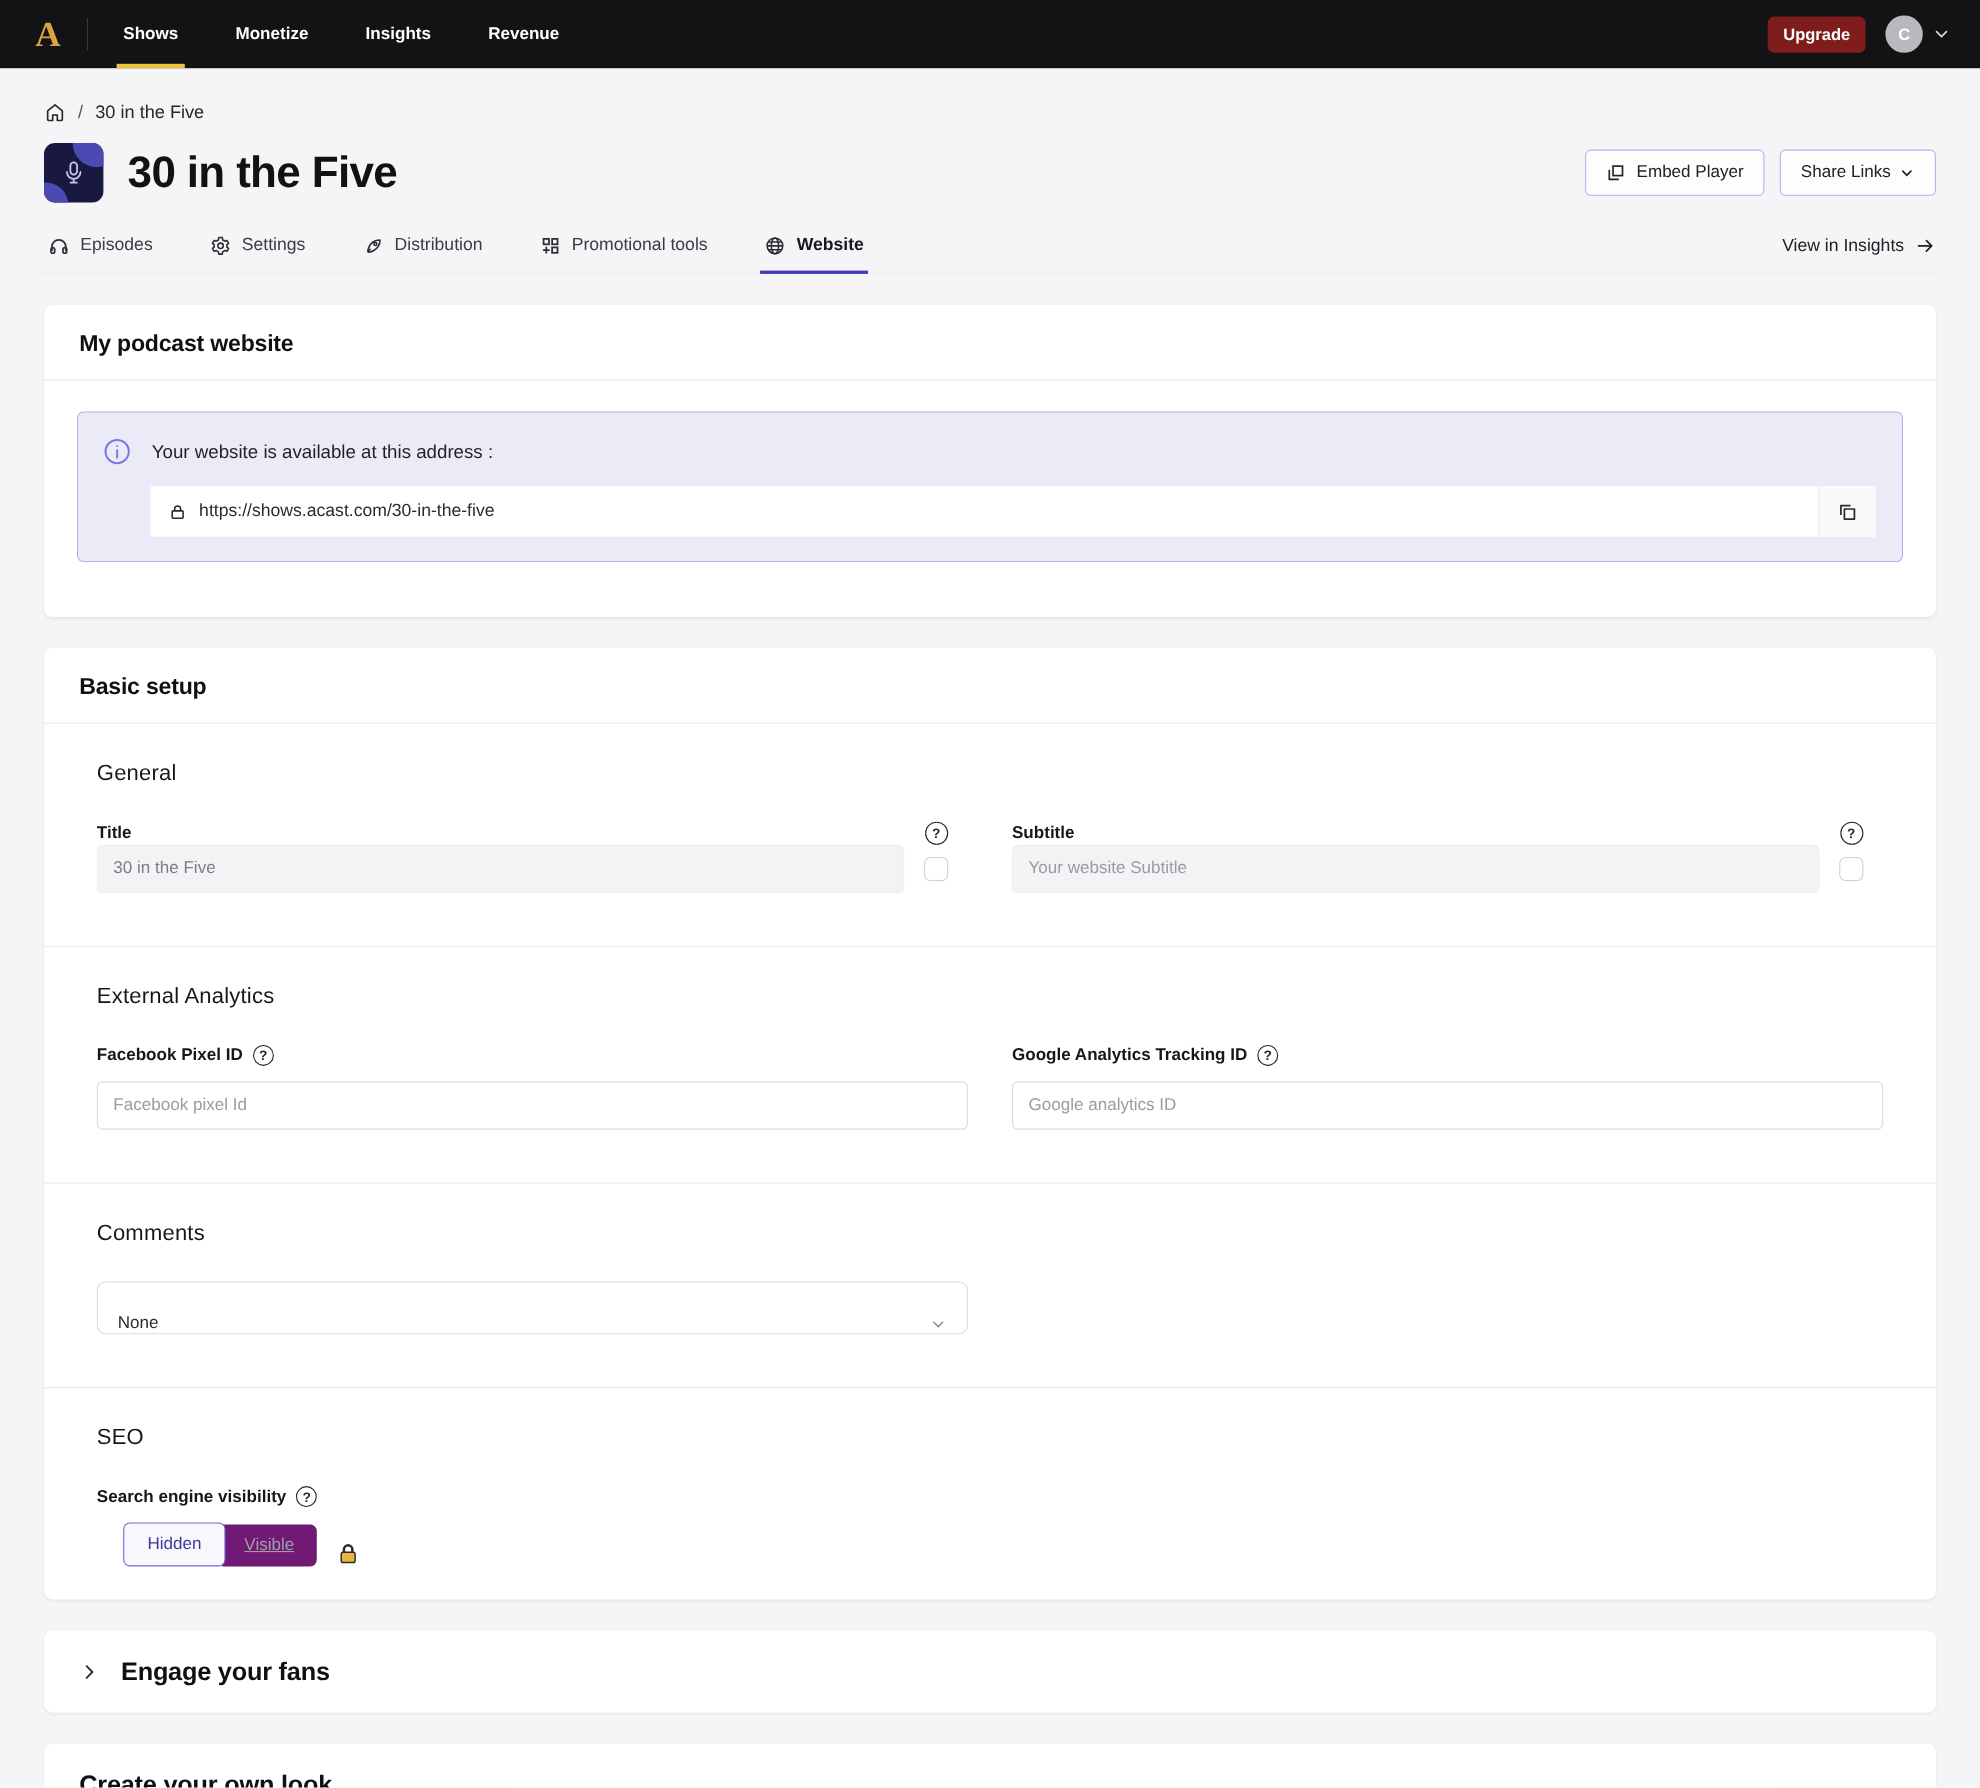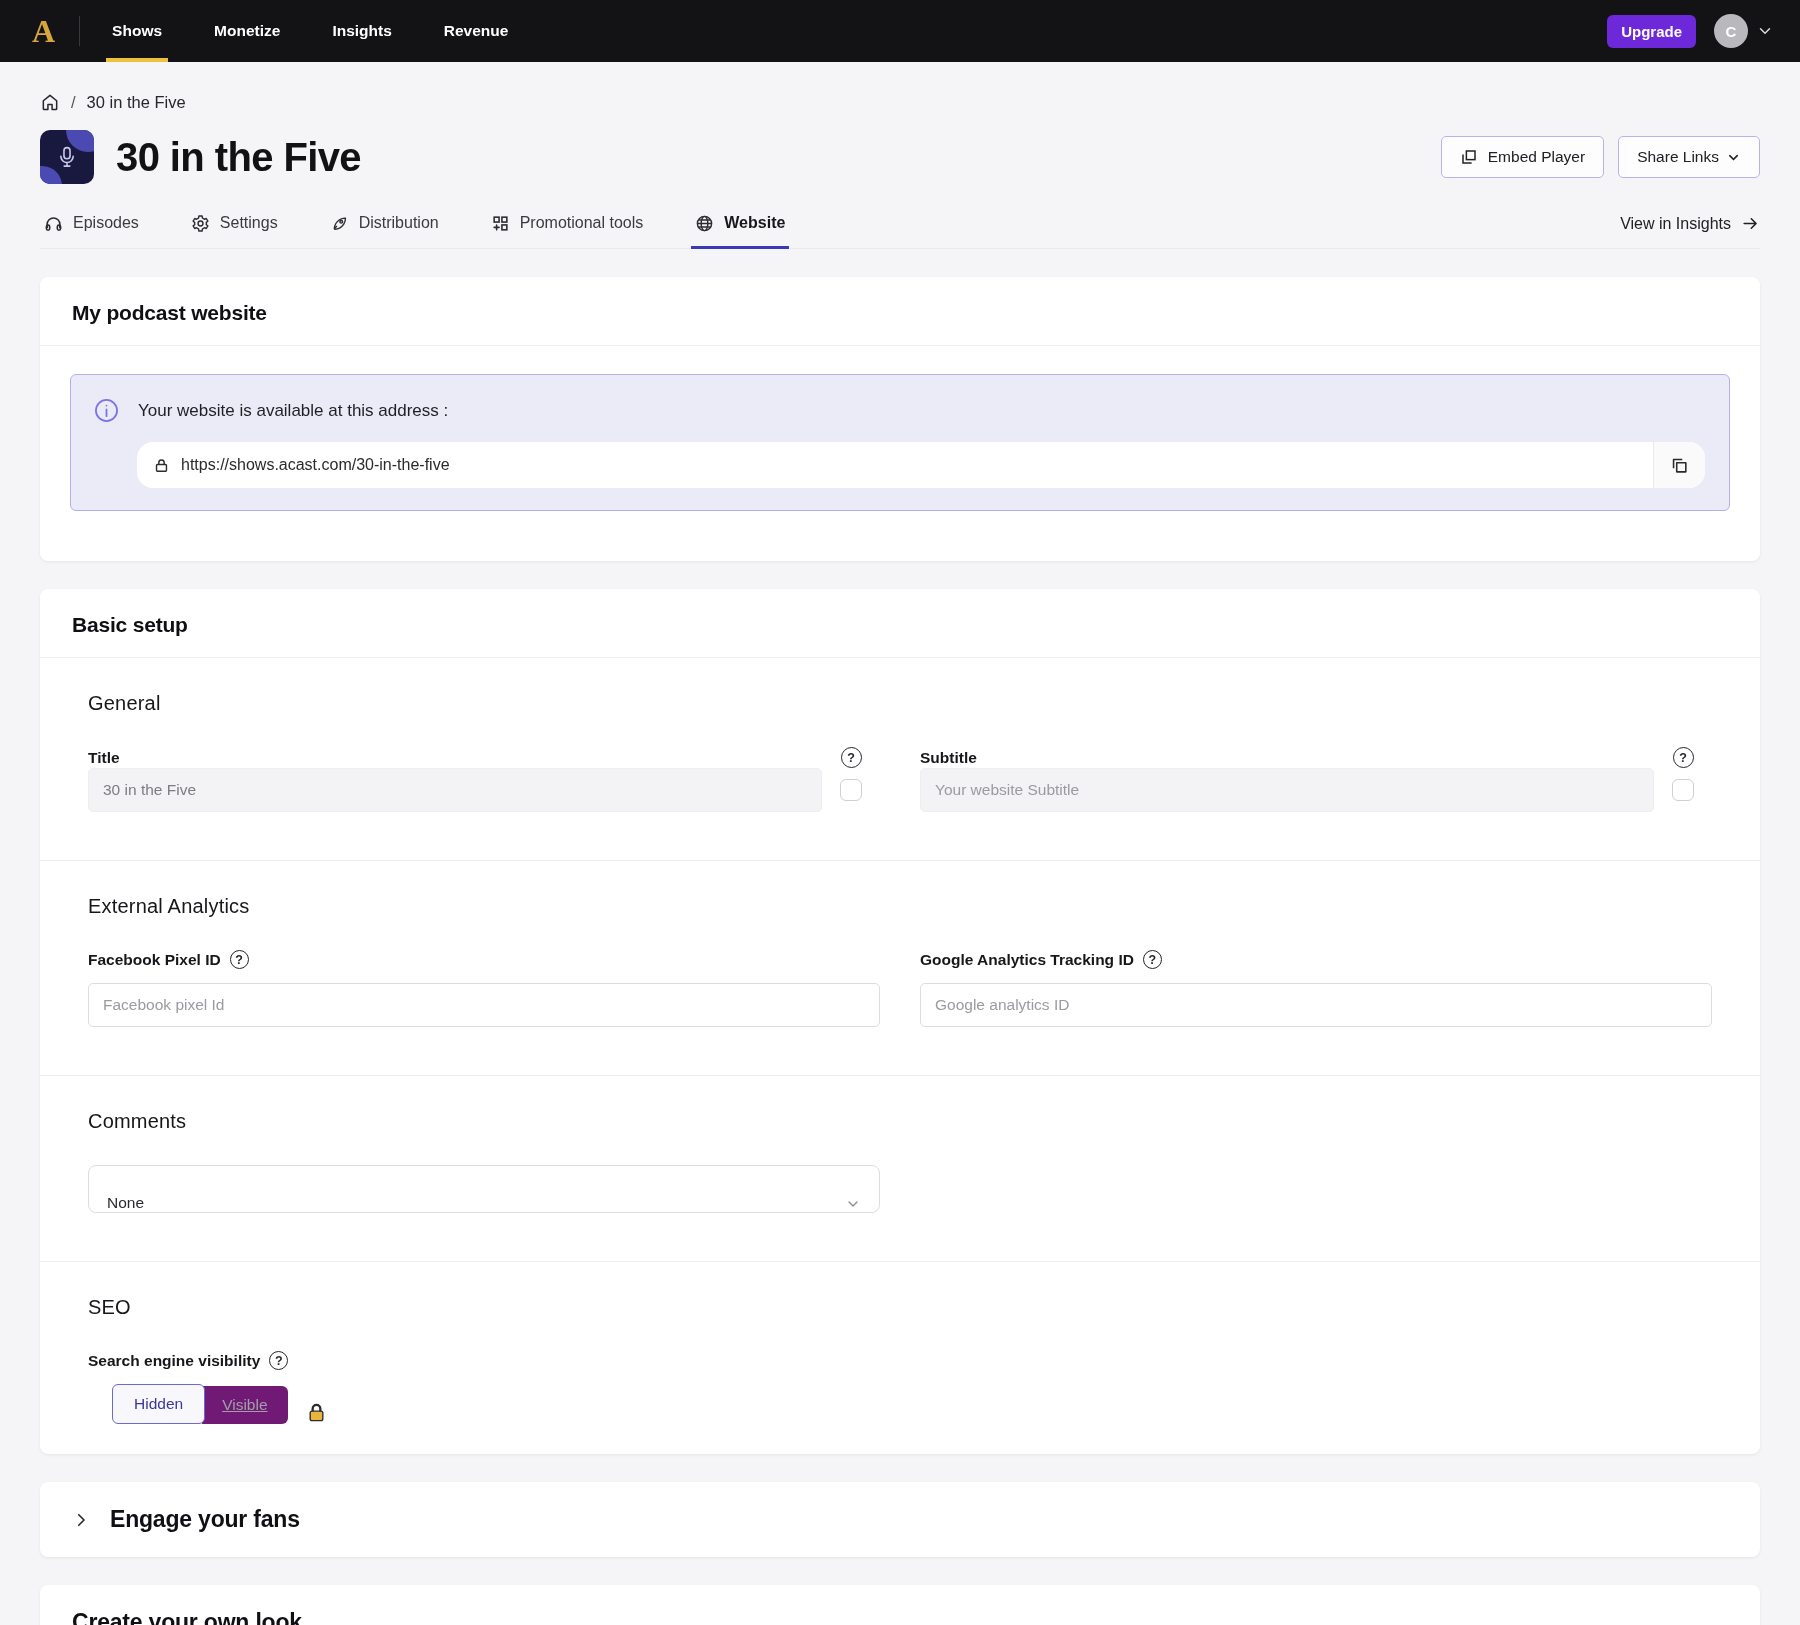--- a/index.html
+++ b/index.html
@@ -8,21 +8,21 @@
   svg { display:block; }
 
   
   .topnav { height:62px; background:#131316; display:flex; align-items:center; padding:0 26px; }
   .logo { font-family:"Liberation Serif", serif; font-weight:700; font-size:32px; color:#d7a53e; cursor:pointer; line-height:1; padding:0 6px; }
   .nav-divider { width:1px; height:30px; background:#38383d; margin:0 26px 0 18px; }
   .nav-items { display:flex; height:100%; }
   .nav-item { position:relative; display:flex; align-items:center; height:100%; padding:0 6px; margin-right:40px; color:#ffffff; font-size:15.5px; font-weight:700; cursor:pointer; }
   .nav-item.active::after { content:""; position:absolute; left:0; right:0; bottom:0; height:4px; background:#eec23d; }
   .nav-right { margin-left:auto; display:flex; align-items:center; }
-  .upgrade-btn { background:#6d28d9; color:#fff; border:none; border-radius:6px; font-family:inherit; font-size:15px; font-weight:700; padding:8px 14px; cursor:pointer; }
+  .upgrade-btn { background:#7f1d1d; color:#fff; border:none; border-radius:6px; font-family:inherit; font-size:15px; font-weight:700; padding:8px 14px; cursor:pointer; }
   .avatar { width:34px; height:34px; border-radius:50%; background:#b9b9bd; color:#fff; font-weight:700; font-size:15px; display:flex; align-items:center; justify-content:center; margin-left:18px; cursor:pointer; }
   .nav-chevron { margin-left:8px; color:#d9d9de; cursor:pointer; }
 
   
   .page { padding:0 40px; }
   .breadcrumb { margin-top:30px; display:flex; align-items:center; gap:11px; font-size:16.5px; color:#26262b; }
   .breadcrumb .home { color:#26262b; cursor:pointer; }
   .breadcrumb .sep { color:#55555c; }
   .breadcrumb .crumb { cursor:pointer; }
 
@@ -46,21 +46,21 @@
   
   .card { background:#fff; border-radius:8px; box-shadow:0 1px 3px rgba(25,25,60,.07); margin-top:28px; }
   .card-header { padding:24px 32px 20px; border-bottom:1px solid #ececf1; }
   .card-header h2 { font-size:21px; font-weight:800; color:#101014; letter-spacing:-0.2px; }
 
   
   .card-body { padding:28px 30px 50px; }
   .info-box { border:1px solid #b5b0ea; background:#ebebf8; border-radius:6px; padding:22px 24px 22px 22px; }
   .info-line { display:flex; align-items:center; gap:18px; font-size:17px; color:#1f1f24; }
   .info-line .i-icon { color:#7a74e8; flex:none; }
-  .url-bar { margin-top:18px; margin-left:44px; height:46px; background:#fff; border-radius:16px; display:flex; align-items:stretch; overflow:hidden; }
+  .url-bar { margin-top:18px; margin-left:44px; height:46px; background:#fff; border-radius:0; display:flex; align-items:stretch; overflow:hidden; }
   .url-text { flex:1; display:flex; align-items:center; gap:11px; padding:0 16px; font-size:16px; color:#2a2a2f; cursor:text; }
   .url-text .lock { color:#2a2a2f; flex:none; }
   .copy-btn { width:52px; border:none; border-left:1px solid #e9e9ef; background:#fafafb; display:flex; align-items:center; justify-content:center; color:#2a2a2f; cursor:pointer; }
 
   
   .section { padding:34px 48px 48px; }
   .section + .section { border-top:1px solid #ececf1; }
   .section h3 { font-size:20px; font-weight:500; color:#17171b; margin-bottom:32px; letter-spacing:0.2px; }
   .two-col { display:grid; grid-template-columns:1fr 1fr; column-gap:40px; }
 

